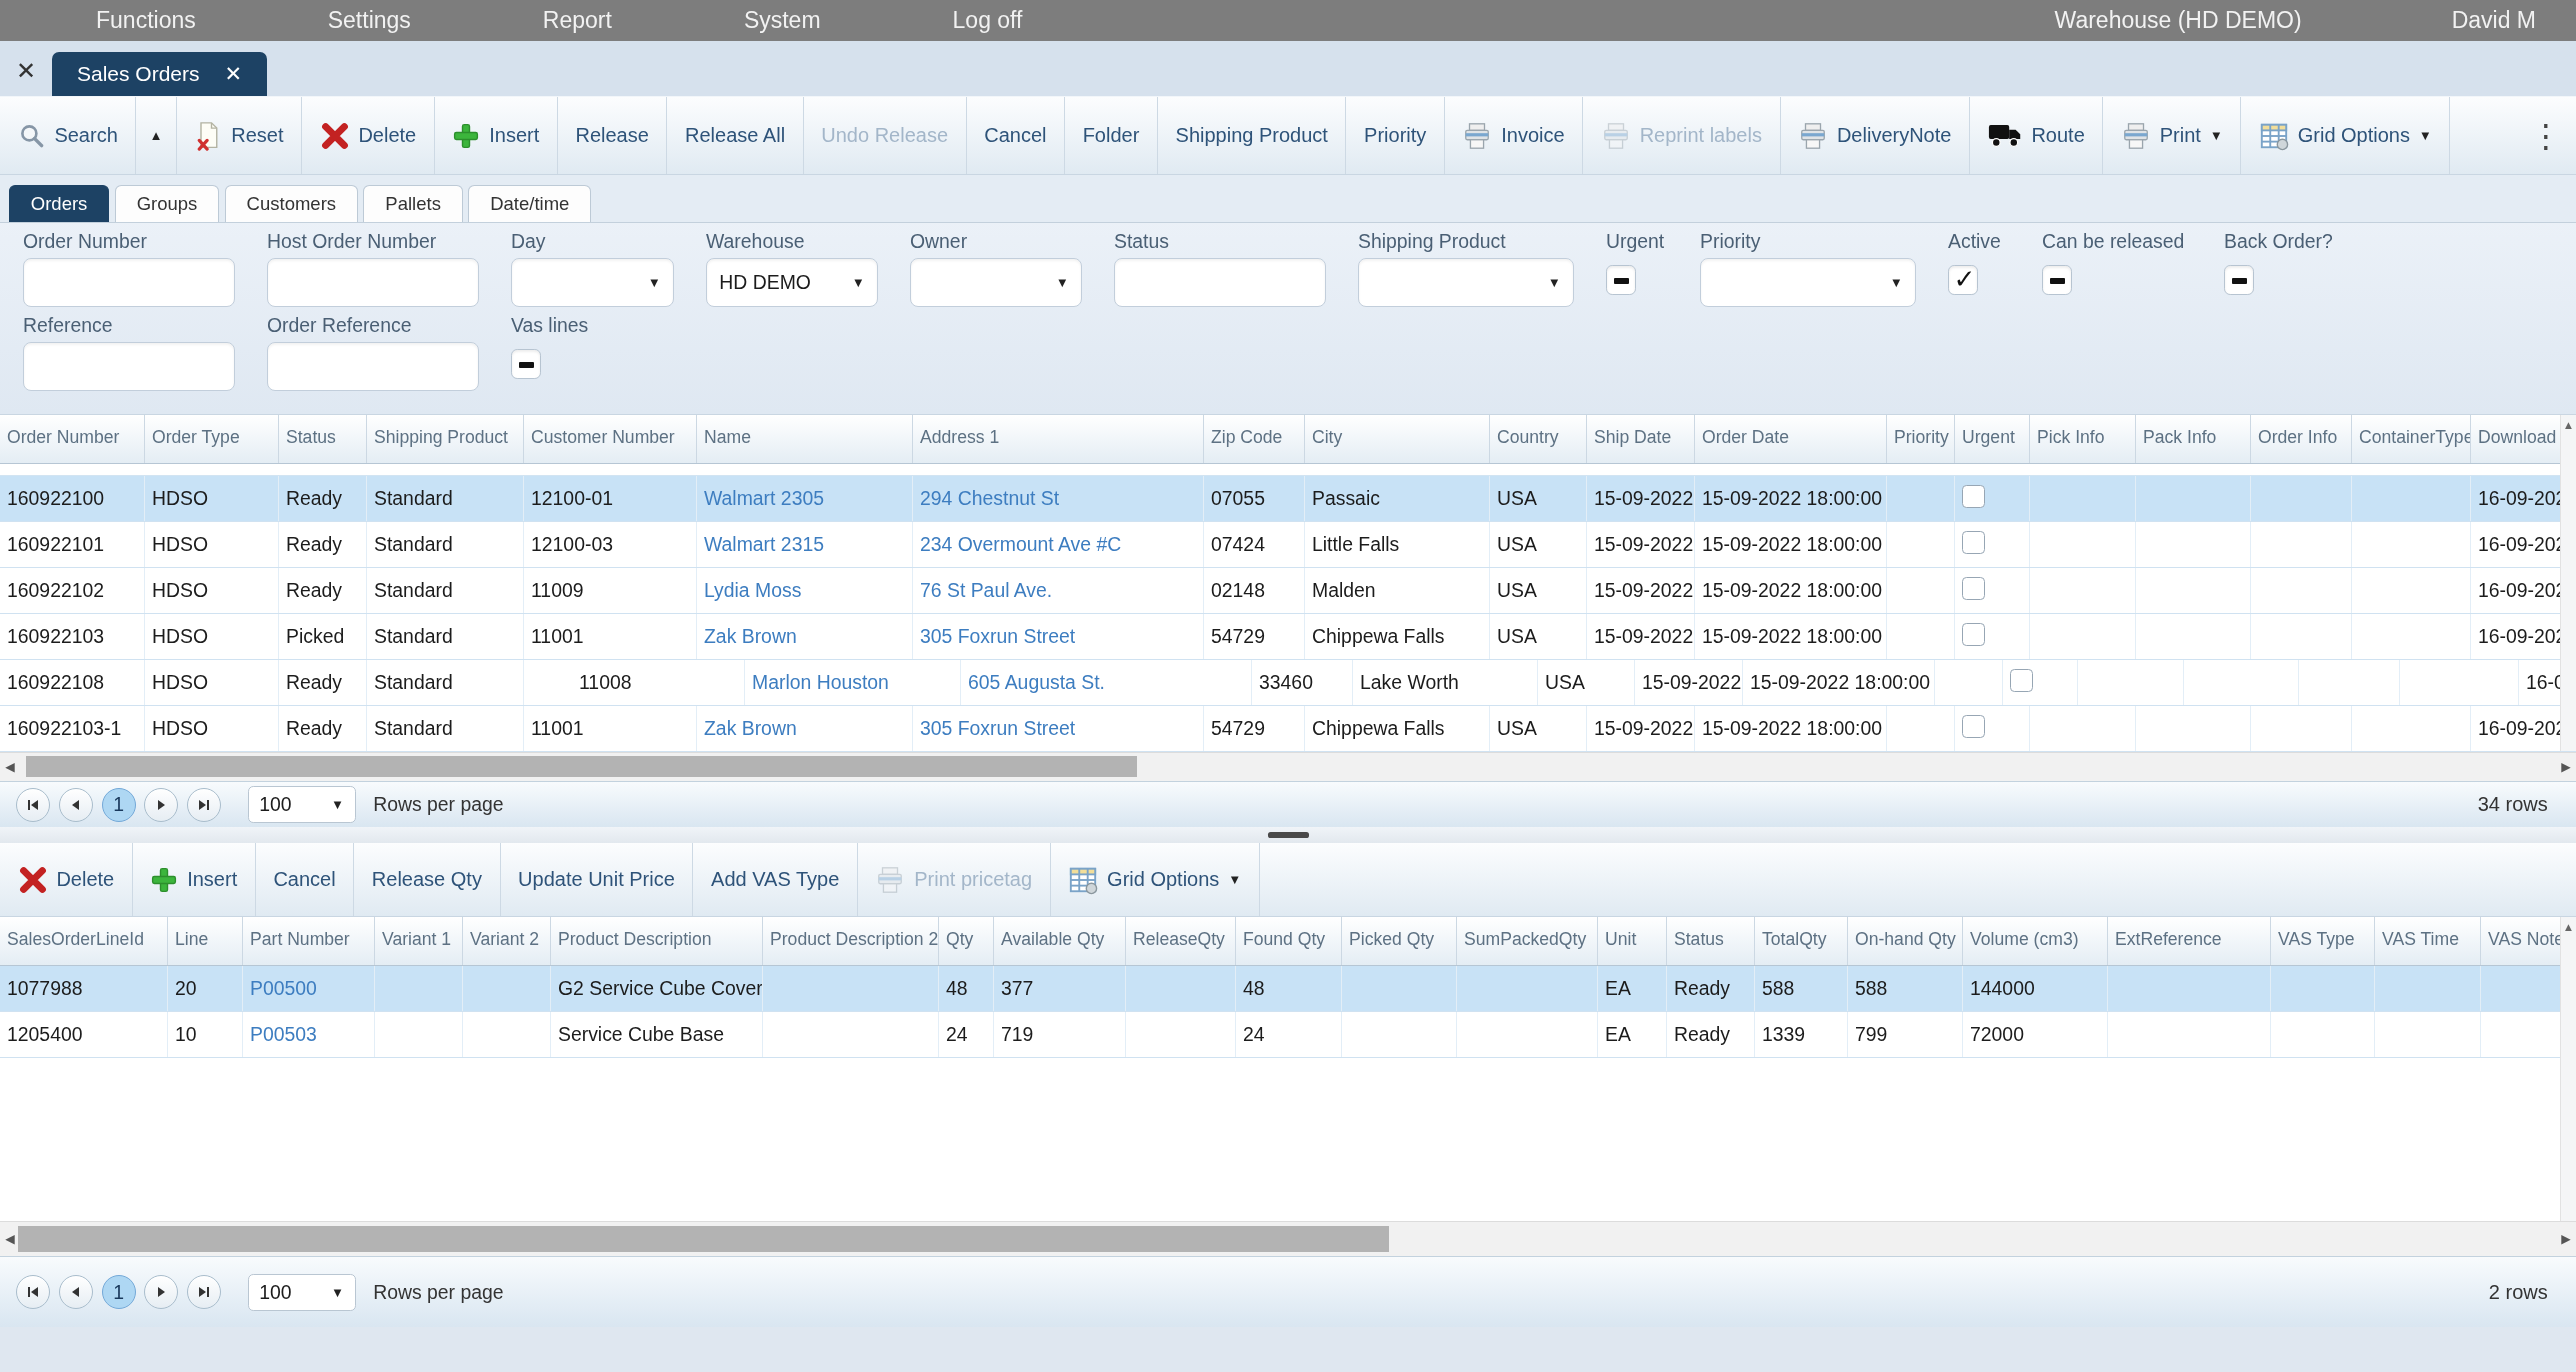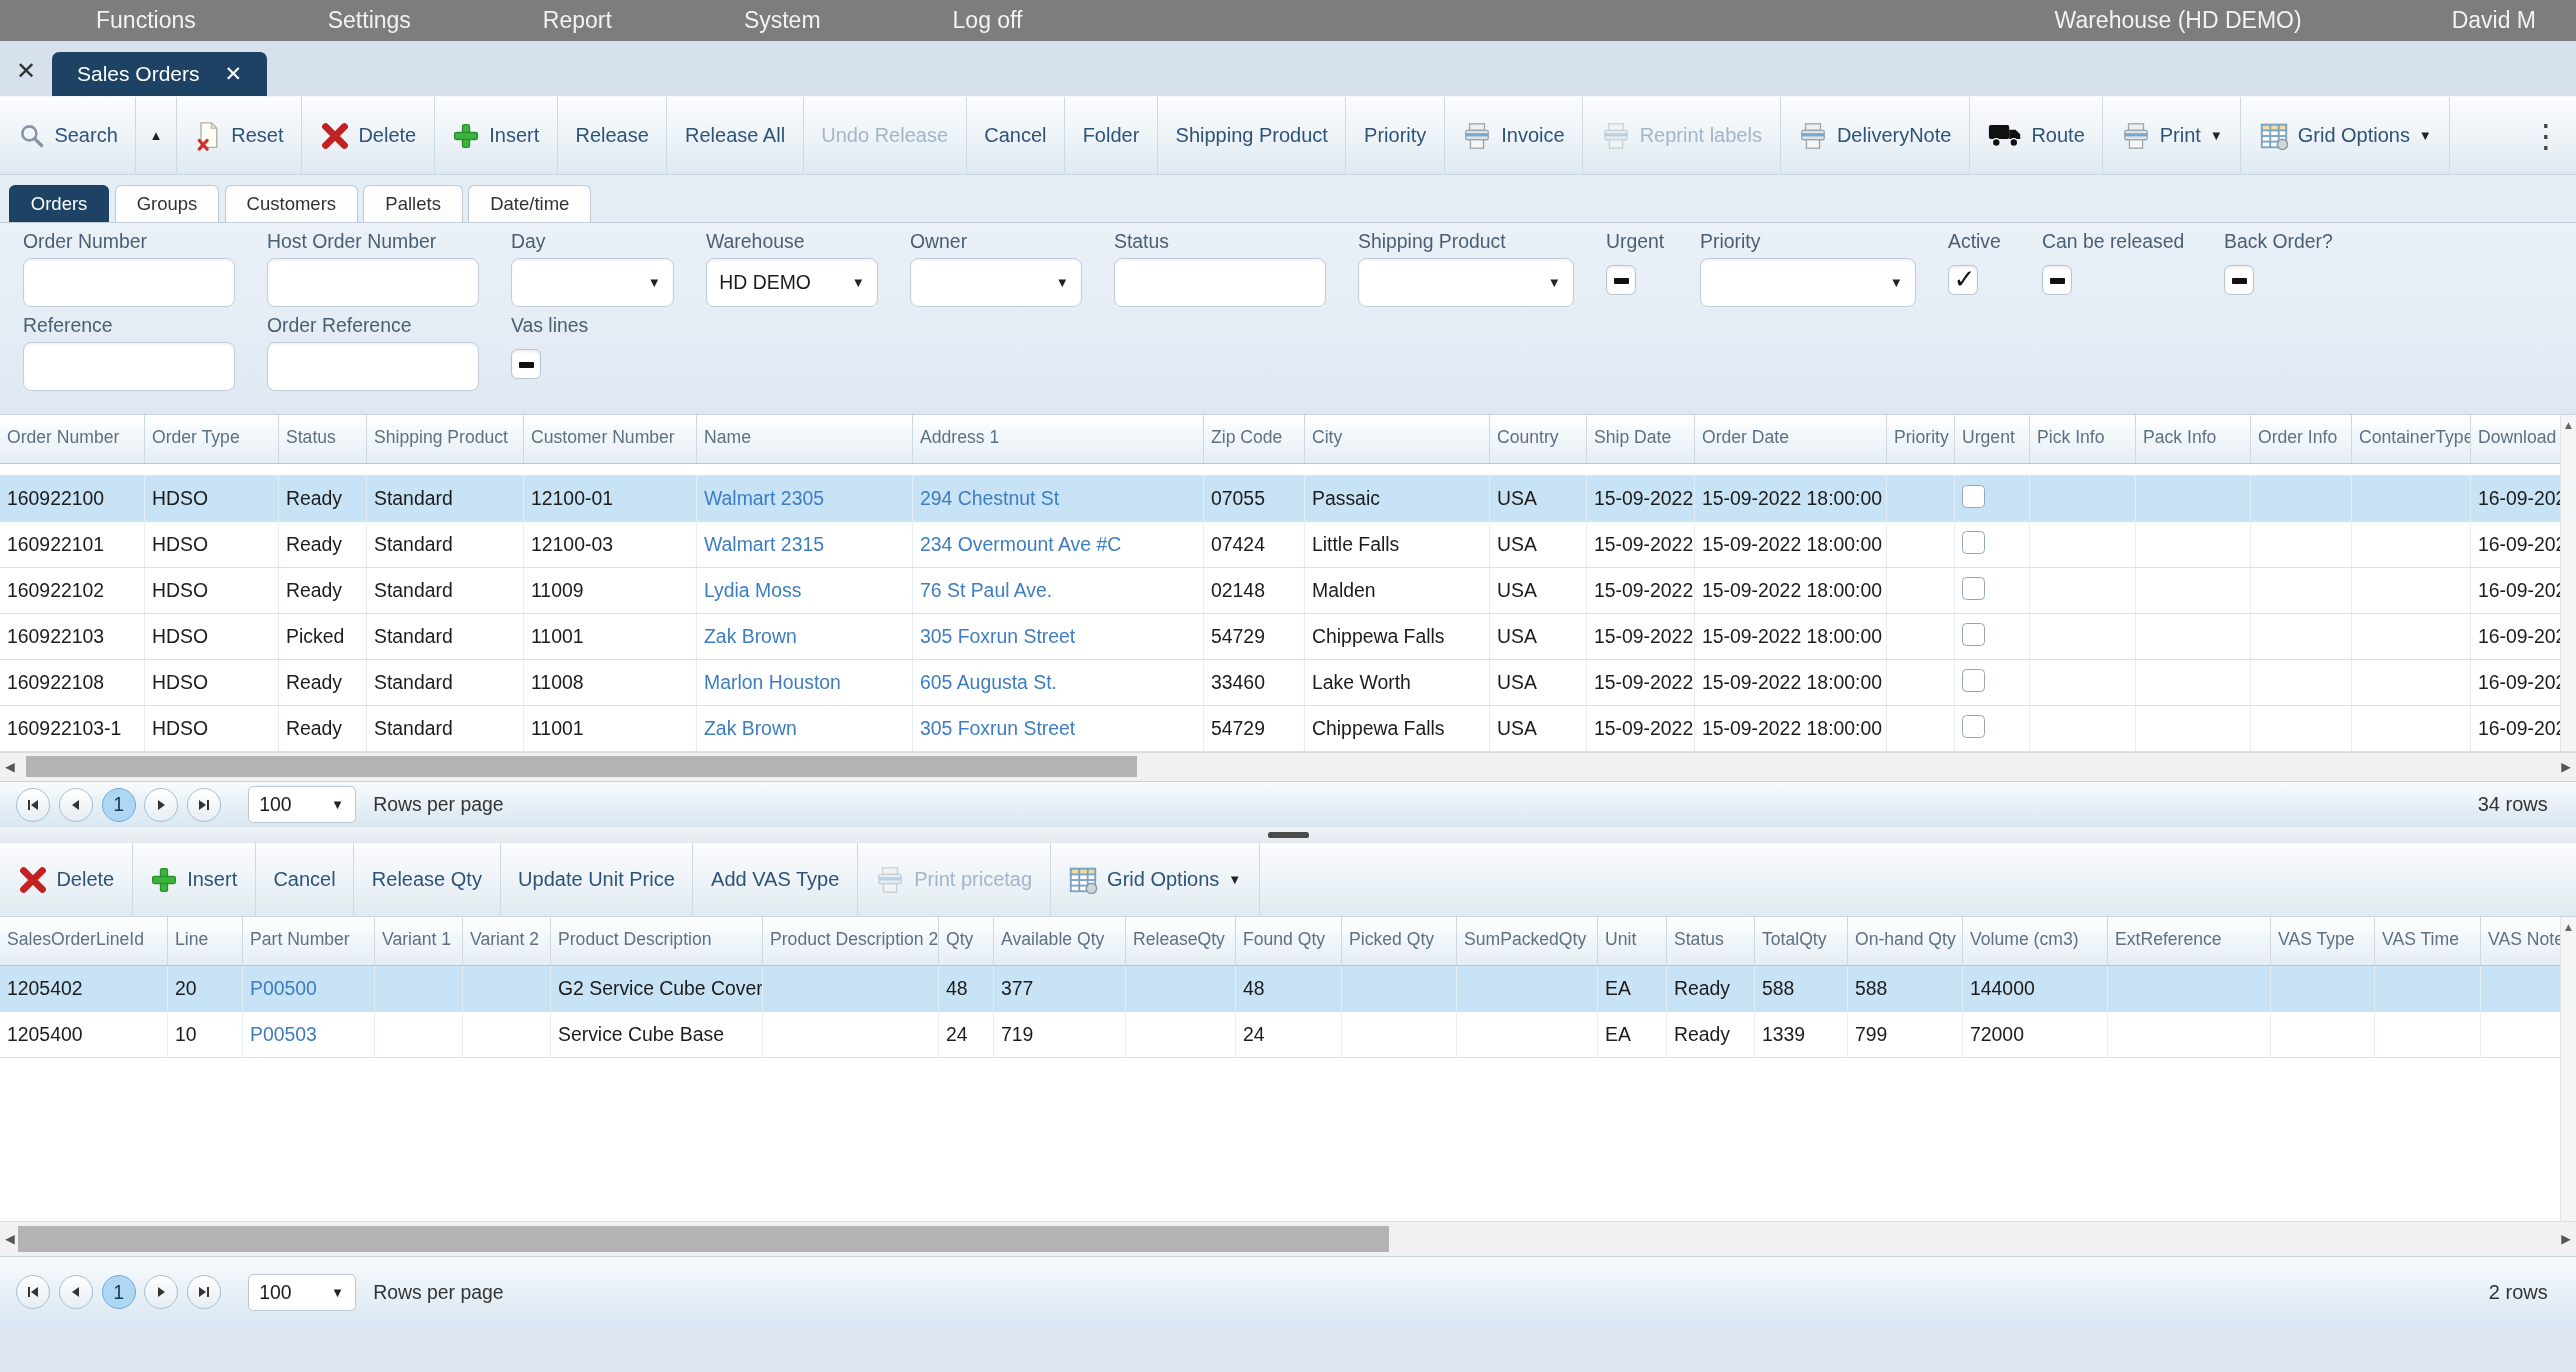--- a/index.html
+++ b/index.html
@@ -444,21 +444,21 @@
           <div class="g-cell" style="width: 115px;"></div>
           <div class="g-cell" style="width: 101px;"></div>
           <div class="g-cell" style="width: 119px;"></div>
           <div class="g-cell" style="width: 106px;">16-09-2022 0</div>
         </div>
         <div class="g-row">
           <div class="g-cell" style="width: 145px;">160922108</div>
           <div class="g-cell" style="width: 134px;">HDSO</div>
           <div class="g-cell" style="width: 88px;">Ready</div>
           <div class="g-cell" style="width: 157px;">Standard</div>
-          <div class="g-cell" style="width: 173px;">11008</div>
+          <div class="g-cell" style="width: 173px; margin-left: 48px;">11008</div>
           <div class="g-cell link" style="width: 216px;">Marlon Houston</div>
           <div class="g-cell link" style="width: 291px;">605 Augusta St.</div>
           <div class="g-cell" style="width: 101px;">33460</div>
           <div class="g-cell" style="width: 185px;">Lake Worth</div>
           <div class="g-cell" style="width: 97px;">USA</div>
           <div class="g-cell" style="width: 108px;">15-09-2022</div>
           <div class="g-cell" style="width: 192px;">15-09-2022 18:00:00</div>
           <div class="g-cell" style="width: 68px;"></div>
           <div class="g-cell" style="width: 75px;"><span class="rowcb"></span></div>
           <div class="g-cell" style="width: 106px;"></div>
@@ -615,21 +615,21 @@
         <div class="g-hcell" style="width: 115px;">On-hand Qty</div>
         <div class="g-hcell" style="width: 145px;">Volume (cm3)</div>
         <div class="g-hcell" style="width: 163px;">ExtReference</div>
         <div class="g-hcell" style="width: 104px;">VAS Type</div>
         <div class="g-hcell" style="width: 106px;">VAS Time</div>
         <div class="g-hcell" style="width: 93px;">VAS Note</div>
         <div class="g-hcell" style="width: 79px;">Batch</div>
       </div>
     <div class="g-body">
         <div class="g-row selected">
-          <div class="g-cell" style="width: 168px;">1205402</div>
+          <div class="g-cell" style="width: 168px;">1077988</div>
           <div class="g-cell" style="width: 75px;">20</div>
           <div class="g-cell link" style="width: 132px;">P00500</div>
           <div class="g-cell" style="width: 88px;"></div>
           <div class="g-cell" style="width: 88px;"></div>
           <div class="g-cell" style="width: 212px;">G2 Service Cube Cover</div>
           <div class="g-cell" style="width: 176px;"></div>
           <div class="g-cell" style="width: 55px;">48</div>
           <div class="g-cell" style="width: 132px;">377</div>
           <div class="g-cell" style="width: 110px;"></div>
           <div class="g-cell" style="width: 106px;">48</div>

